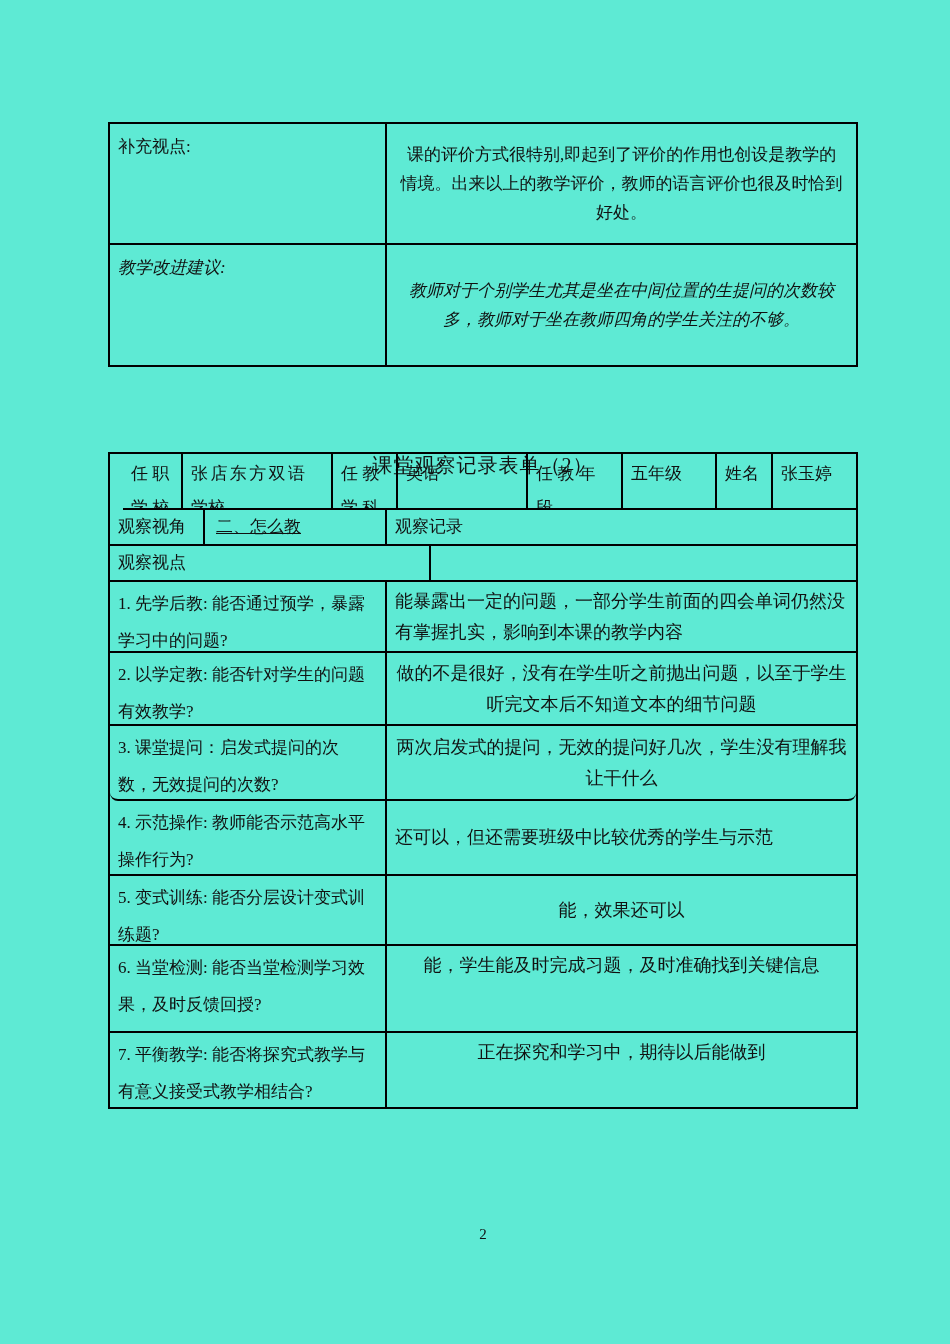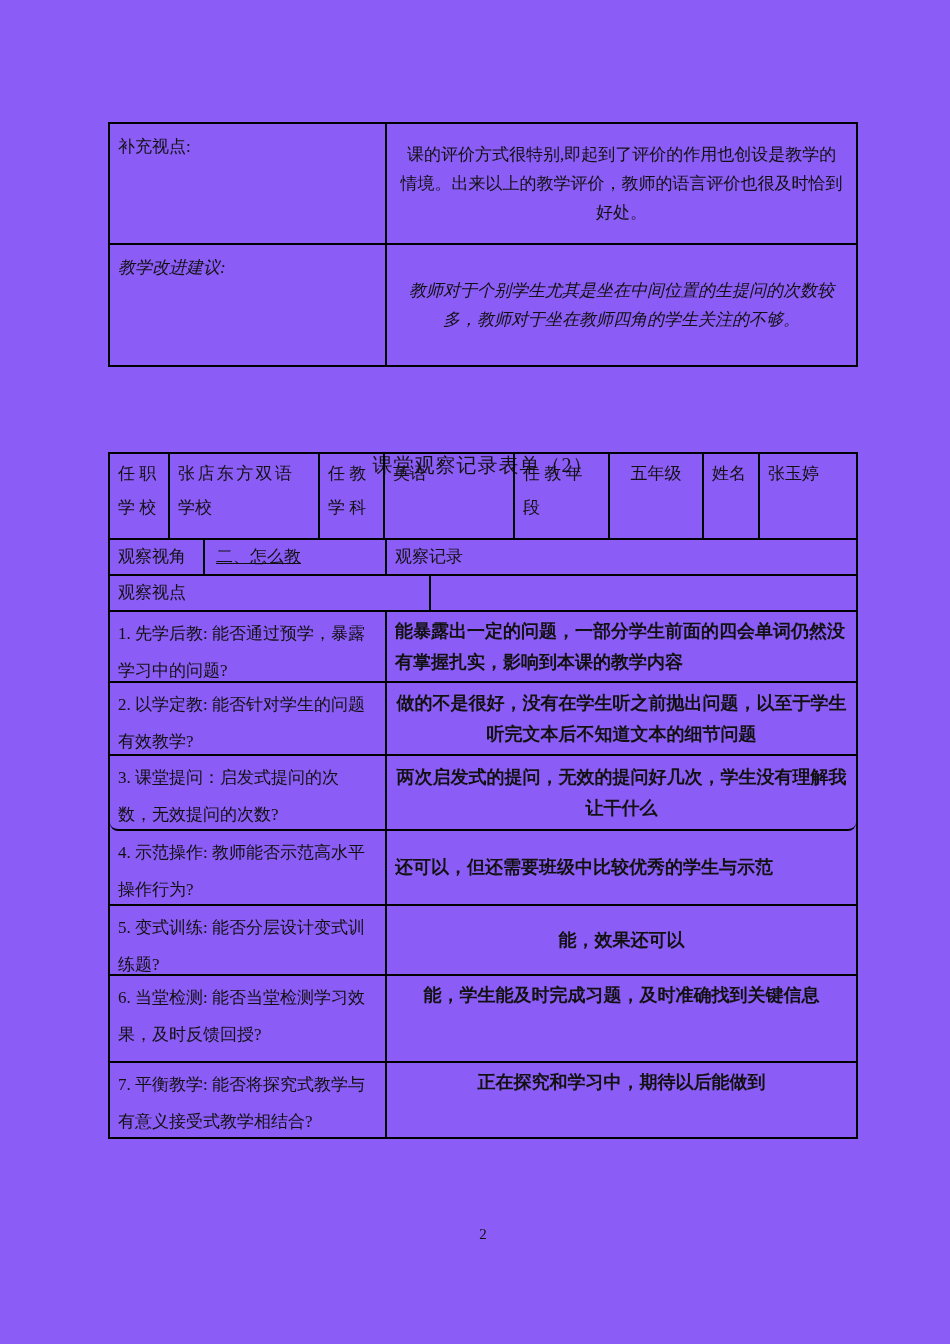--- a/index.html
+++ b/index.html
@@ -1,21 +1,21 @@
 <!DOCTYPE html>
 <html><head>
 <meta charset="utf-8">
 <style>
   * { margin: 0; padding: 0; box-sizing: border-box; }
   html, body { background: #e8e8e8; }
   .page {
     position: relative;
     width: 950px;
     height: 1344px;
-    background: #8b5cf6;
+    background: #5eead4;
     font-family: "Liberation Serif", "DejaVu Serif", serif;
     color: #111;
     margin: 0 auto;
     overflow: hidden;
   }
 
   
   .table1 {
     position: absolute;
     left: 108px; top: 122px;
@@ -62,28 +62,28 @@
     width: 750px;
     border: 2px solid #000;
     font-size: 17px;
   }
   .t2-row { display: flex; border-bottom: 2px solid #000; }
   .t2-row:last-child { border-bottom: none; }
   .cell { border-right: 2px solid #000; overflow: hidden; }
   .cell.last { border-right: none; flex: 1; }
 
   
-  .hdr { height: 86px; }
+  .hdr { height: 56px; margin-left: 13px; }
   .hdr .cell { padding: 3px 8px 0 8px; line-height: 34px; }
   .c-school-label { width: 60px; }
   .c-school { width: 150px; padding-right: 26px !important; text-align: justify; }
   .c-subject-label { width: 65px; }
   .c-subject { width: 130px; }
   .c-grade-label { width: 95px; }
-  .c-grade { width: 94px; text-align: center; }
+  .c-grade { width: 94px; }
   .c-name-label { width: 56px; }
 
   
   .persp { height: 36px; }
   .persp .cell { line-height: 33px; padding: 0 8px; }
   .c-persp-label { width: 95px; }
   .c-persp-value { width: 182px; padding-left: 11px !important; text-decoration: underline; }
 
   
   .viewp { height: 36px; }
@@ -94,21 +94,21 @@
   .qa .q {
     width: 277px;
     padding: 3px 16px 0 8px;
     line-height: 37px;
     font-size: 17px;
   }
   .qa .a {
     display: flex;
     padding: 4px 8px;
     font-family: "Liberation Sans", "DejaVu Sans", sans-serif;
-    font-weight: bold;
+    font-weight: normal;
     font-size: 18px;
     line-height: 31px;
   }
   .qa .a .a-text { width: 100%; }
   .v-mid { align-items: center; }
   .v-top { align-items: flex-start; }
   .h-center { text-align: center; }
   .h-left { text-align: left; }
   .row-h1 { height: 71px; }
   .row-h2 { height: 73px; }

